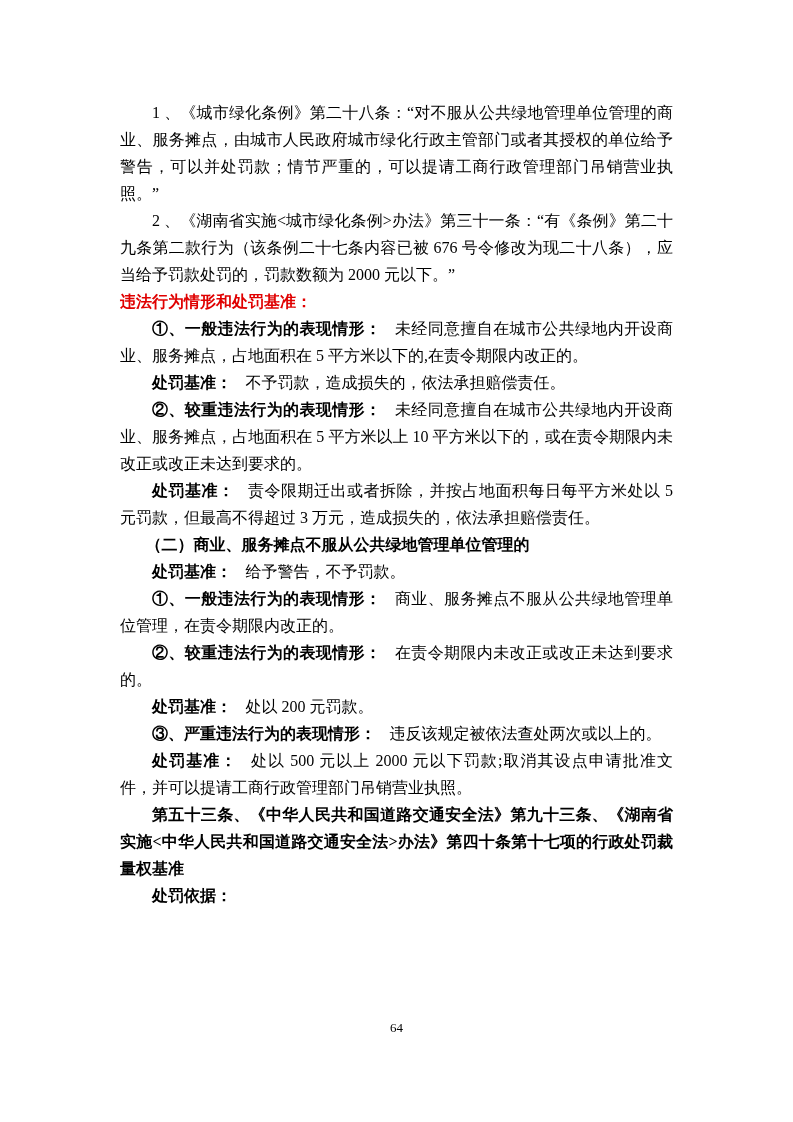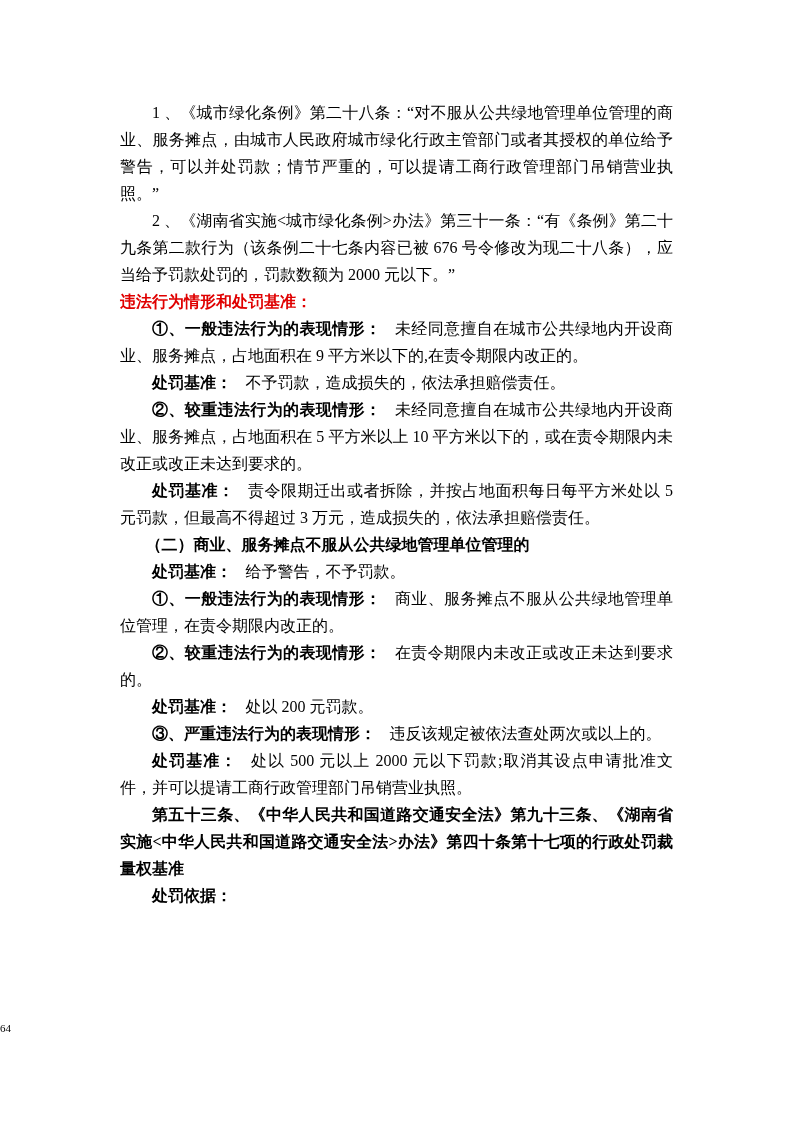--- a/index.html
+++ b/index.html
@@ -36,34 +36,35 @@
     text-indent: 0;
     margin-top: 18px;
     margin-bottom: 25px;
   }
   .gap-above { margin-top: 9px; }
   .page-number {
     position: absolute;
     left: 0;
     right: 0;
     top: 1020px;
-    font-size: 11px;
+    text-align: center;
+    font-size: 13px;
     line-height: 16px;
     color: #000000;
   }
 </style>
 </head>
 <body>
 
 <div class="page">
   <div class="content" id="content">
       <p class="p-body"><span>1 、《城市绿化条例》第二十八条：“对不服从公共绿地管理单位管理的商业、服务摊点，由城市人民政府城市绿化行政主管部门或者其授权的单位给予警告，可以并处罚款；情节严重的，可以提请工商行政管理部门吊销营业执照。”</span></p>
       <p class="p-body"><span>2 、《湖南省实施&lt;城市绿化条例&gt;办法》第三十一条：“有《条例》第二十九条第二款行为（该条例二十七条内容已被 676 号令修改为现二十八条），应当给予罚款处罚的，罚款数额为 2000 元以下。”</span></p>
       <p class="p-red"><span>违法行为情形和处罚基准：</span></p>
-      <p class="p-item"><b class="prefix">①、一般违法行为的表现情形：</b><span>未经同意擅自在城市公共绿地内开设商业、服务摊点，占地面积在 9 平方米以下的,在责令期限内改正的。</span></p>
+      <p class="p-item"><b class="prefix">①、一般违法行为的表现情形：</b><span>未经同意擅自在城市公共绿地内开设商业、服务摊点，占地面积在 5 平方米以下的,在责令期限内改正的。</span></p>
       <p class="p-item"><b class="prefix">处罚基准：</b><span>不予罚款，造成损失的，依法承担赔偿责任。</span></p>
       <p class="p-item"><b class="prefix">②、较重违法行为的表现情形：</b><span>未经同意擅自在城市公共绿地内开设商业、服务摊点，占地面积在 5 平方米以上 10 平方米以下的，或在责令期限内未改正或改正未达到要求的。</span></p>
       <p class="p-item"><b class="prefix">处罚基准：</b><span>责令限期迁出或者拆除，并按占地面积每日每平方米处以 5 元罚款，但最高不得超过 3 万元，造成损失的，依法承担赔偿责任。</span></p>
       <p class="p-sub"><span>（二）商业、服务摊点不服从公共绿地管理单位管理的</span></p>
       <p class="p-item"><b class="prefix">处罚基准：</b><span>给予警告，不予罚款。</span></p>
       <p class="p-item"><b class="prefix">①、一般违法行为的表现情形：</b><span>商业、服务摊点不服从公共绿地管理单位管理，在责令期限内改正的。</span></p>
       <p class="p-item"><b class="prefix">②、较重违法行为的表现情形：</b><span>在责令期限内未改正或改正未达到要求的。</span></p>
       <p class="p-item"><b class="prefix">处罚基准：</b><span>处以 200 元罚款。</span></p>
       <p class="p-item"><b class="prefix">③、严重违法行为的表现情形：</b><span>违反该规定被依法查处两次或以上的。</span></p>
       <p class="p-item"><b class="prefix">处罚基准：</b><span>处以 500 元以上 2000 元以下罚款;取消其设点申请批准文件，并可以提请工商行政管理部门吊销营业执照。</span></p>

